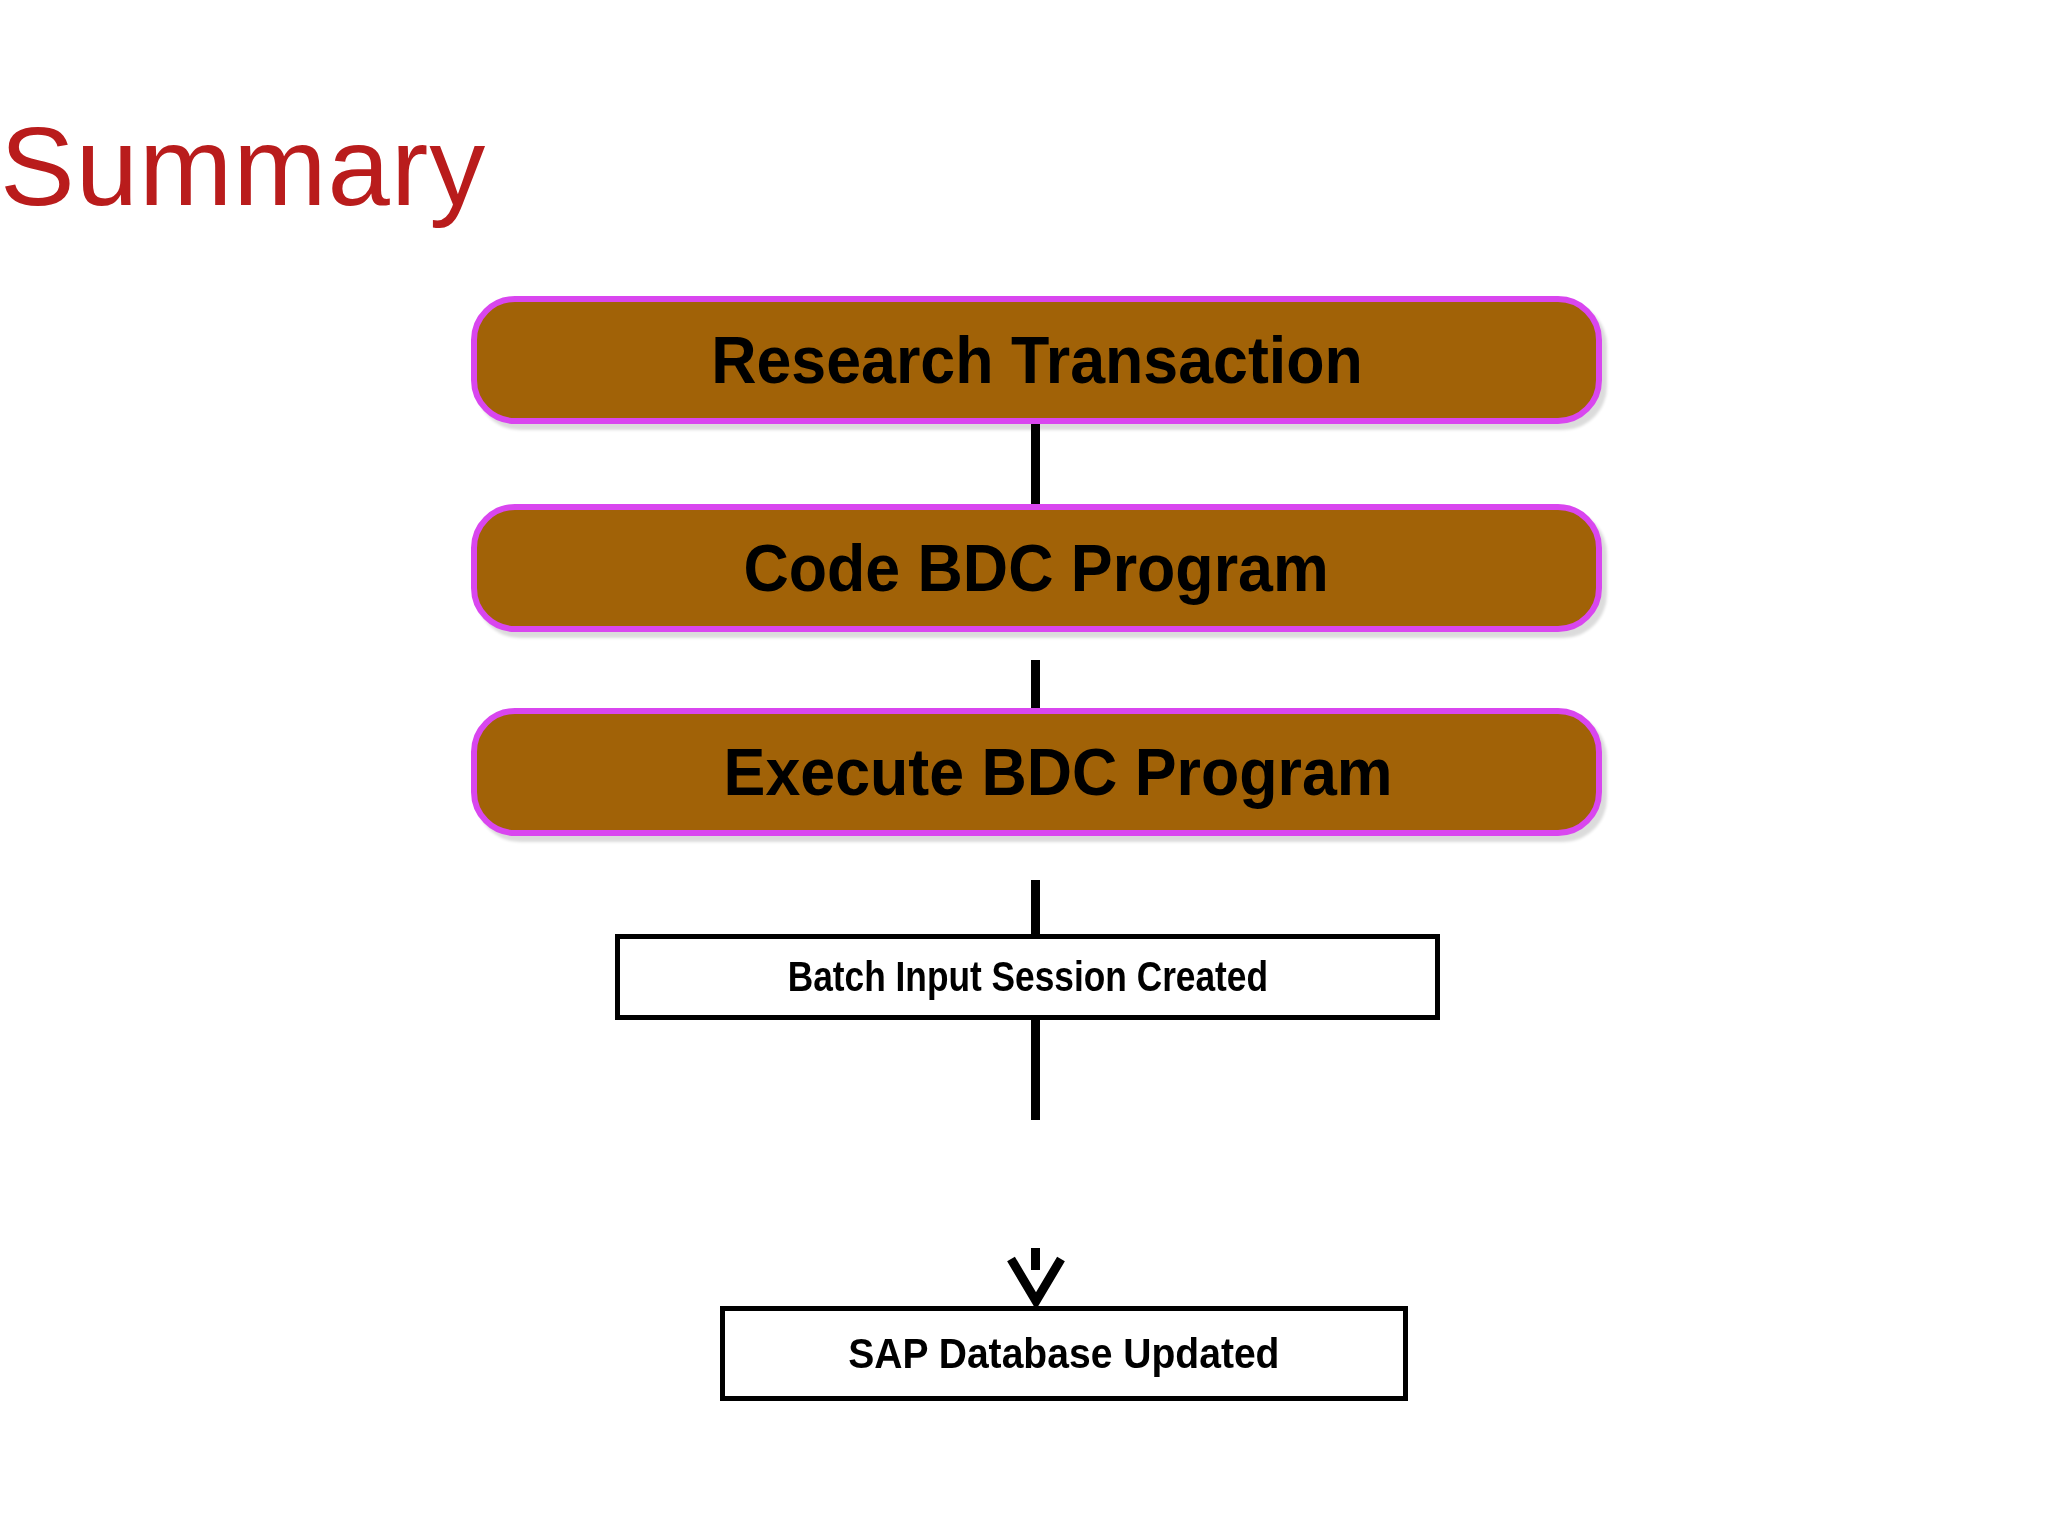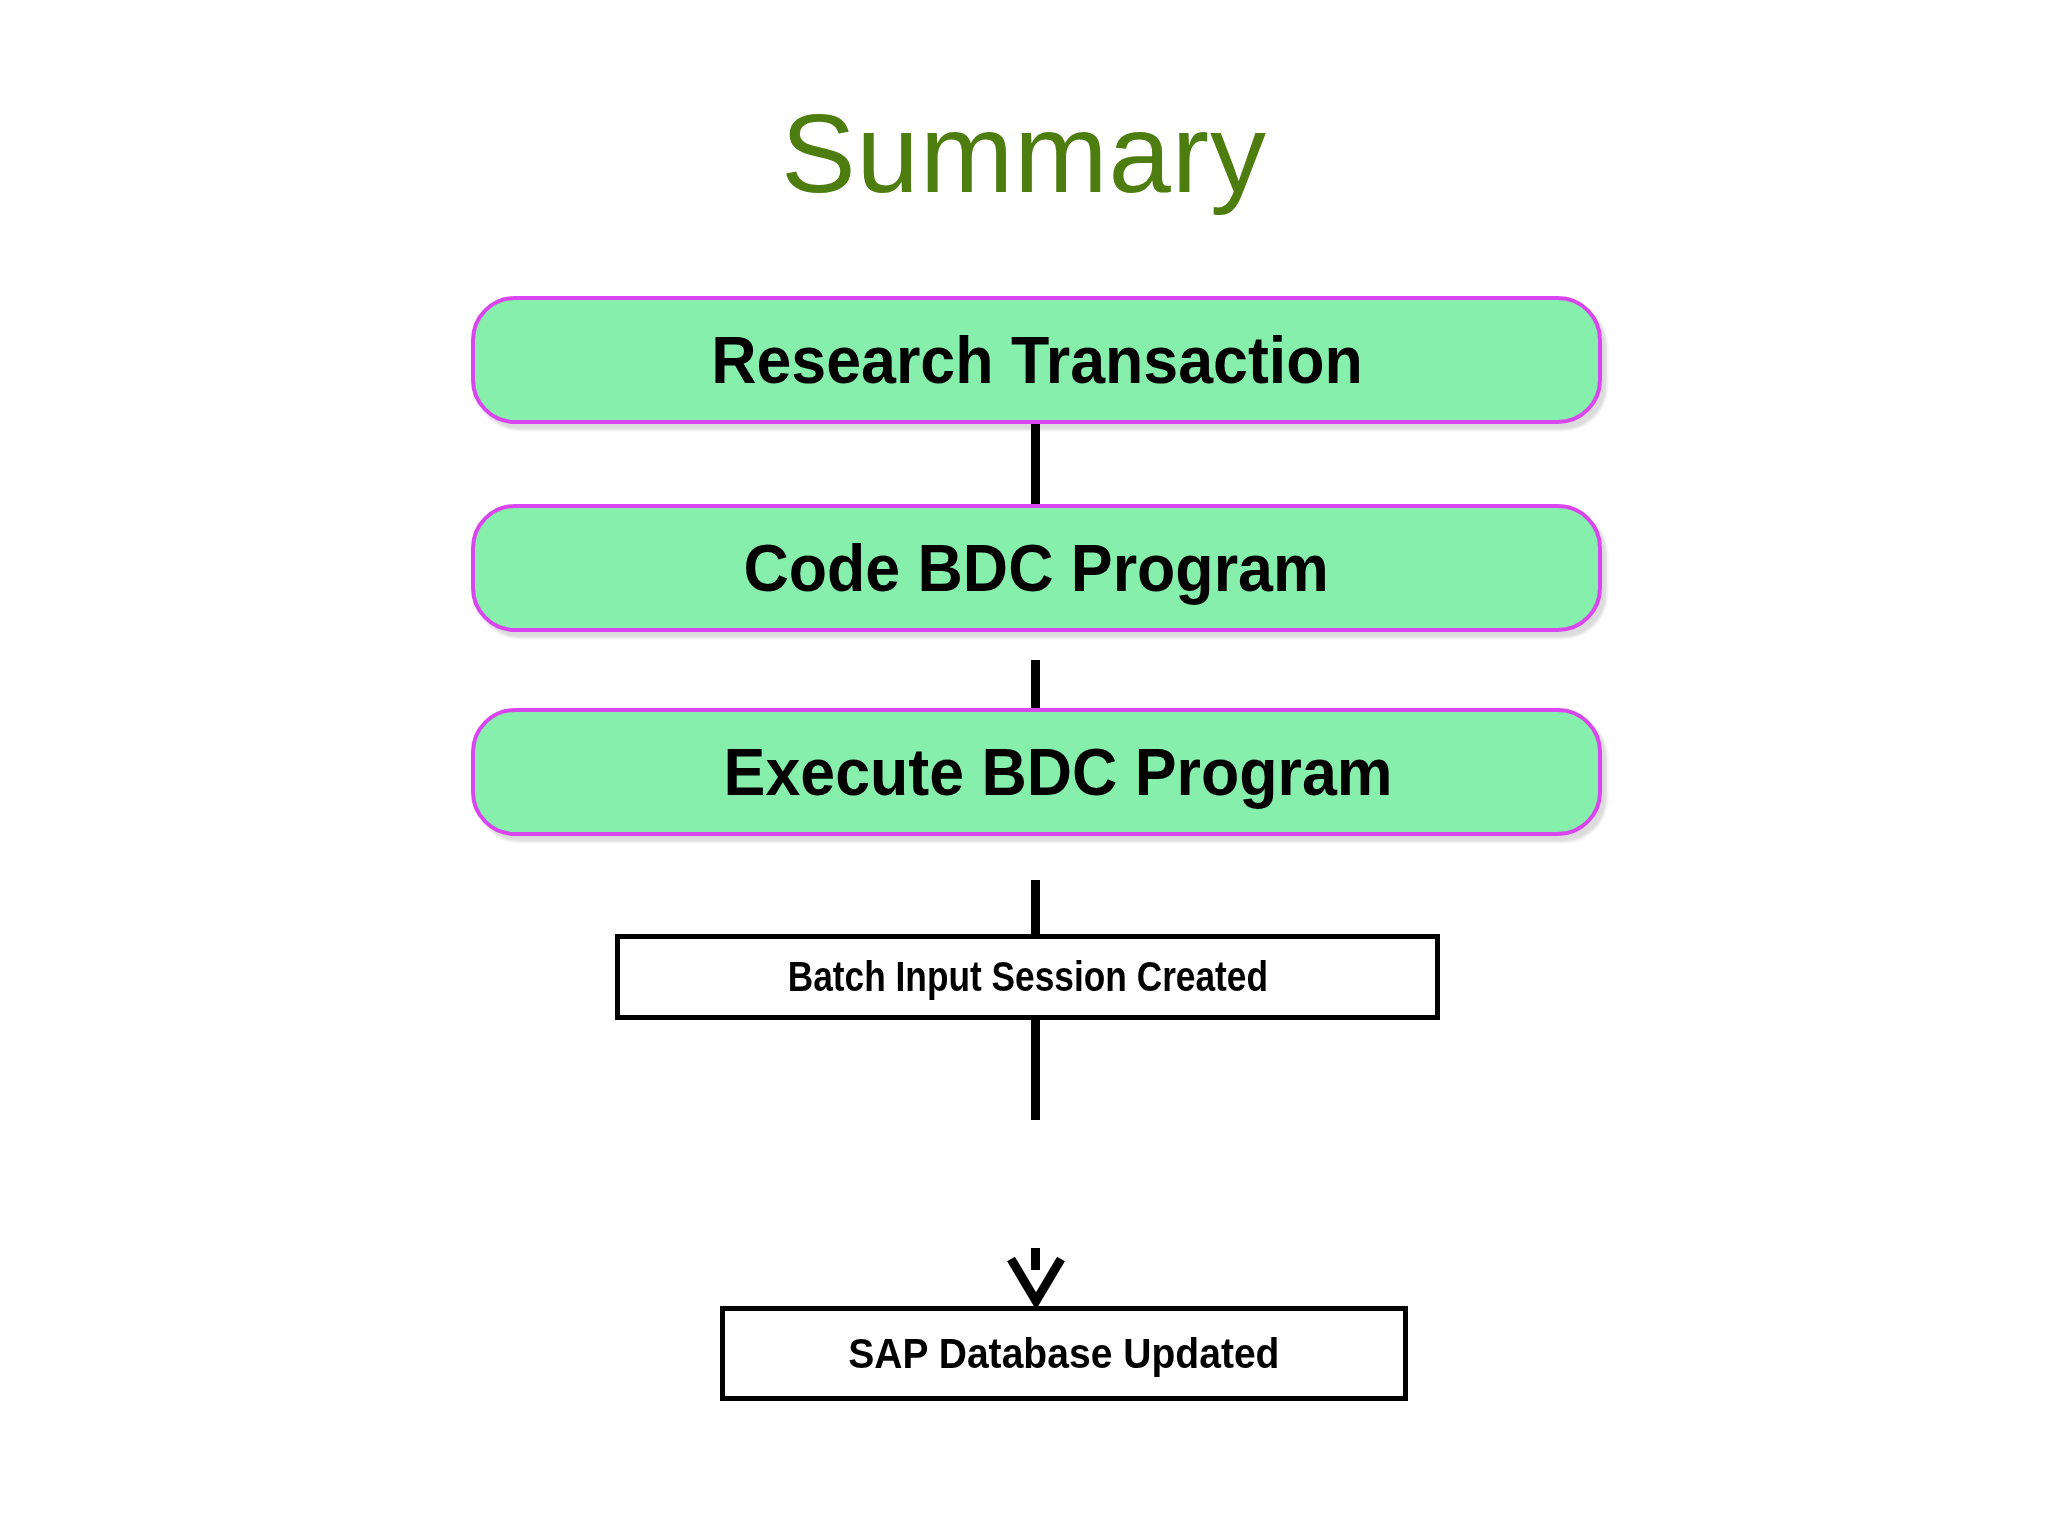--- a/index.html
+++ b/index.html
@@ -10,47 +10,47 @@
   .stage {
     position: relative;
     width: 2048px;
     height: 1536px;
     background: #ffffff;
     overflow: hidden;
     font-family: "Liberation Sans", sans-serif;
   }
   .slide-title {
     position: absolute;
-    top: 92px;
+    top: 105px;
     left: 0;
     width: 2048px;
-    text-align: center;
+    text-align: left;
     font-size: 112px;
     font-weight: 400;
     line-height: 1.1;
-    color: #4d7c0f;
+    color: #b91c1c;
     letter-spacing: 1px;
   }
   .node {
     position: absolute;
     display: flex;
     align-items: center;
     justify-content: center;
     box-sizing: border-box;
     color: #000000;
     font-weight: 700;
     text-align: center;
     white-space: nowrap;
   }
   .node-process {
     left: 471px;
     width: 1131px;
     height: 128px;
-    background: #86efac;
-    border: 4px solid #d946ef;
+    background: #a16207;
+    border: 6px solid #d946ef;
     border-radius: 44px;
     box-shadow: 5px 6px 3px rgba(0,0,0,0.14);
     font-size: 66px;
   }
   .node-artifact {
     background: #FFFFFF;
     border: 5px solid #000000;
     font-size: 42px;
   }
   .n0 { top: 296px; }

